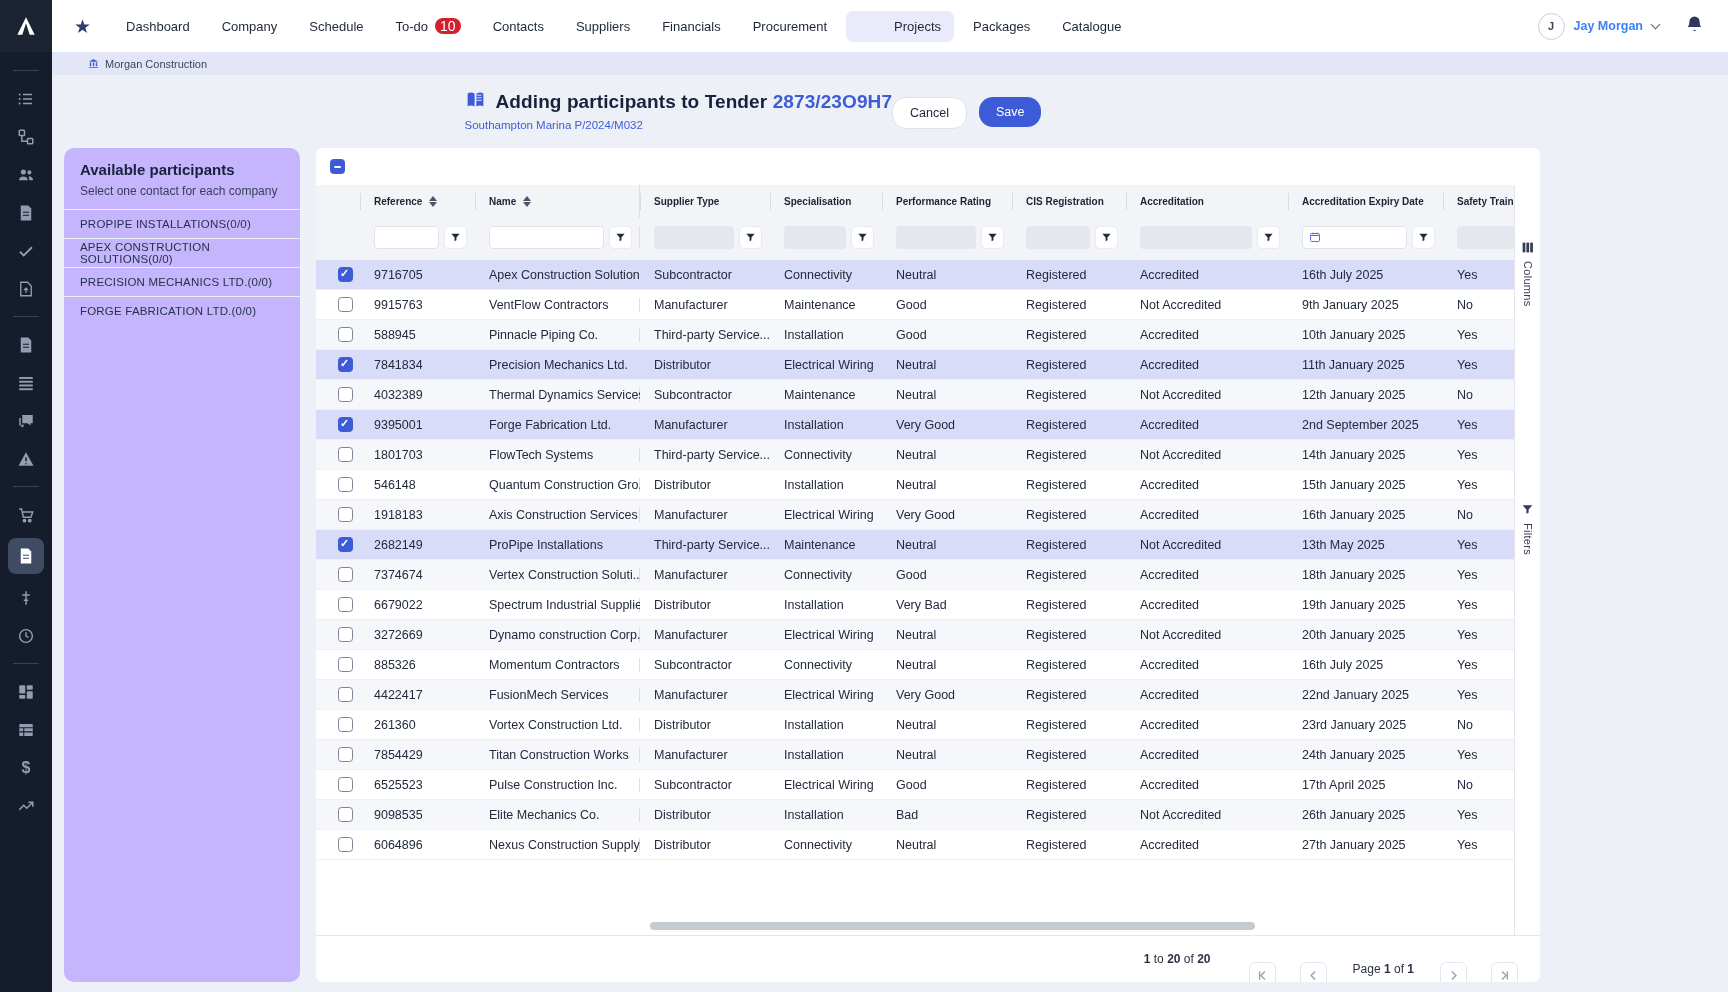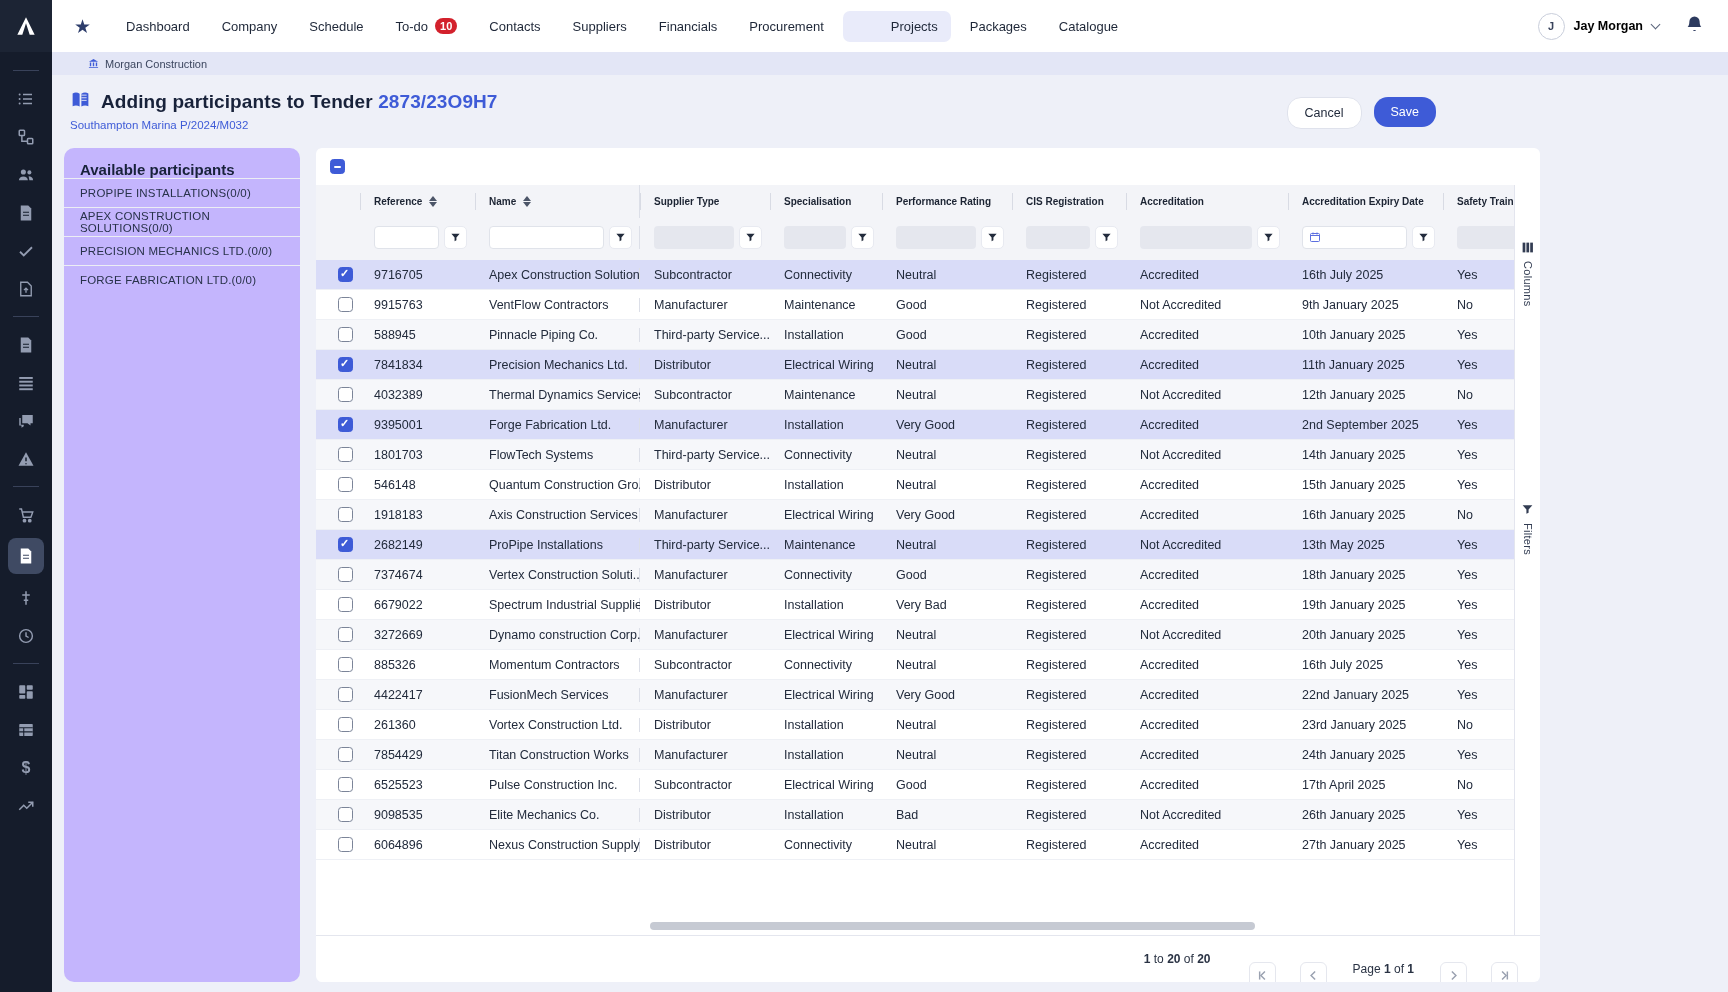--- a/index.html
+++ b/index.html
@@ -19,40 +19,40 @@
   .dollar { font-size:16px; font-weight:700; }
 
   
   .topnav { position:fixed; left:52px; top:0; width:1676px; height:52px; background:#ffffff;
     display:flex; align-items:center; padding:0 24px 0 22px; }
   .star { color:#2d3d6b; font-size:19px; margin-right:22px; cursor:pointer; }
   .nav-items { display:flex; align-items:center; gap:6px; flex:1; }
   .nav-item { font-size:13px; font-weight:500; color:#1e2738; padding:8px 13px; border-radius:7px;
     cursor:pointer; display:flex; align-items:center; gap:7px; white-space:nowrap; }
   .nav-item.active { background:#e9ebfa;padding-left:48px; }
-  .nav-badge { background:#d3212c; color:#fff; font-size:11px; font-weight:700; border-radius:9px;
+  .nav-badge { background:#d3212c; color:#fff; font-size:14px; font-weight:400; border-radius:9px;
     min-width:19px; height:16px; display:flex; align-items:center; justify-content:center; padding:0 5px; }
   .nav-right { display:flex; align-items:center; gap:26px; }
   .user { display:flex; align-items:center; gap:9px; cursor:pointer; }
   .avatar { width:27px; height:27px; border-radius:50%; border:1px solid #c9cedb; color:#39435c;
     font-size:11px; font-weight:600; display:flex; align-items:center; justify-content:center; background:#fff; }
-  .user-name { font-size:12.5px; font-weight:600; color:#000000; }
+  .user-name { font-size:12.5px; font-weight:600; color:#3b82f6; }
   .chev { width:7px; height:7px; border-right:1.6px solid #5a647b; border-bottom:1.6px solid #5a647b;
     transform:rotate(45deg); margin-top:-3px; }
   .bell { color:#2c3a5e; cursor:pointer; }
 
   
   .breadcrumb { position:fixed; left:52px; top:52px; width:1676px; height:23px; background:#e3e6f6;
     display:flex; align-items:center; padding-left:36px; gap:6px; }
   .breadcrumb svg { color:#3e5bd7; }
   .breadcrumb-label { font-size:11px; color:#3c465f; }
 
   
   .page-header { position:fixed; left:52px; top:75px; width:1408px; height:73px;
-    display:flex; justify-content:space-between; padding:14px 24px 0 18px; }
+    display:flex; justify-content:center; padding:14px 24px 0 18px; }
   .title-row { display:flex; align-items:center; gap:10px; }
   .book { color:#3e5bd7; }
   .page-title { font-size:19px; font-weight:700; color:#18223a; letter-spacing:.1px; }
   .tender-ref { color:#3e5bd7; cursor:pointer; }
   .subtitle { font-size:11.5px; color:#3e5bd7; margin-top:5px; cursor:pointer; }
   .hdr-buttons { display:flex; gap:12px; align-items:flex-start; padding-top:8px; }
   .btn { font-size:12.5px; font-weight:400; border-radius:14px; padding:8px 17px; cursor:pointer; border:none; }
   .btn-cancel { background:#fff; color:#222b3c; border:1px solid #dfe2ec; }
   .btn-save { background:#3e5bd7; color:#fff; }
 
@@ -347,20 +347,21 @@
   <div class="hdr-buttons">
     <button class="btn btn-cancel">Cancel</button>
     <button class="btn btn-save">Save</button>
   </div>
 </div>
 
 <div class="content">
 
   <div class="panel">
     <div class="panel-title">Available participants</div>
+    <div class="panel-sub">Select one contact for each company</div>
     <div>
 
         <div class="company-row">PROPIPE INSTALLATIONS(0/0)</div>
 
         <div class="company-row">APEX CONSTRUCTION SOLUTIONS(0/0)</div>
 
         <div class="company-row">PRECISION MECHANICS LTD.(0/0)</div>
 
         <div class="company-row">FORGE FABRICATION LTD.(0/0)</div>
       </div>

